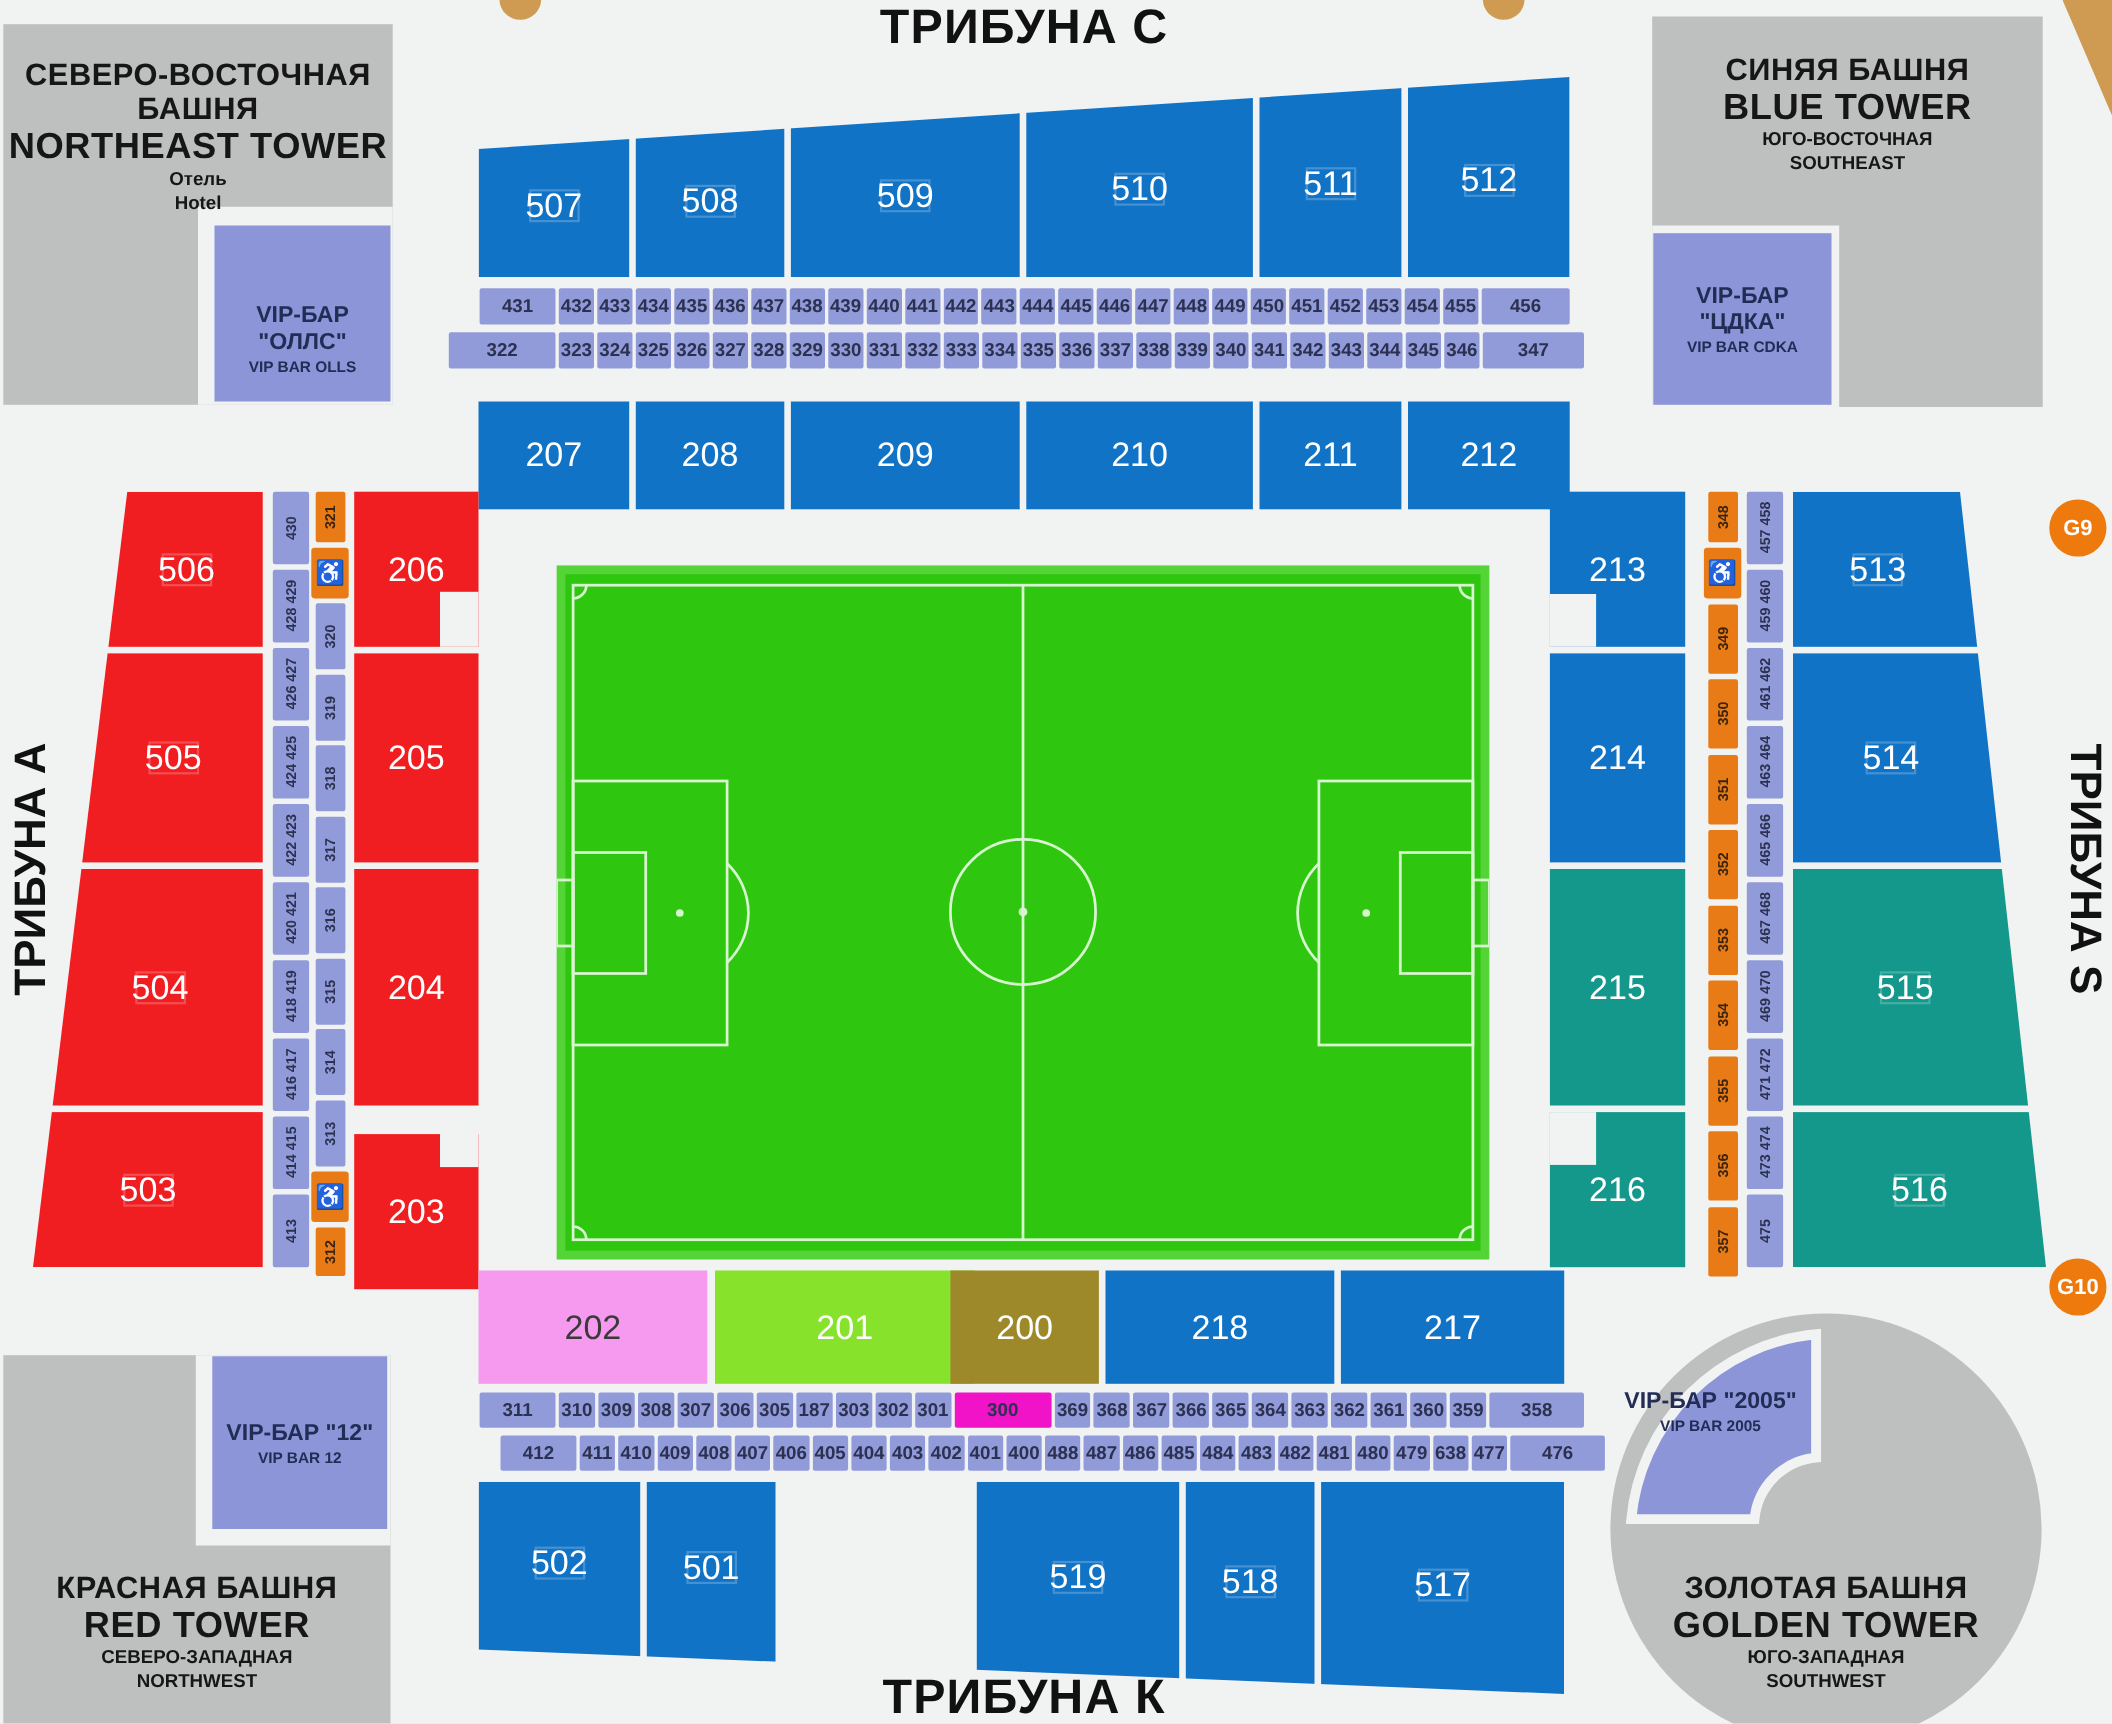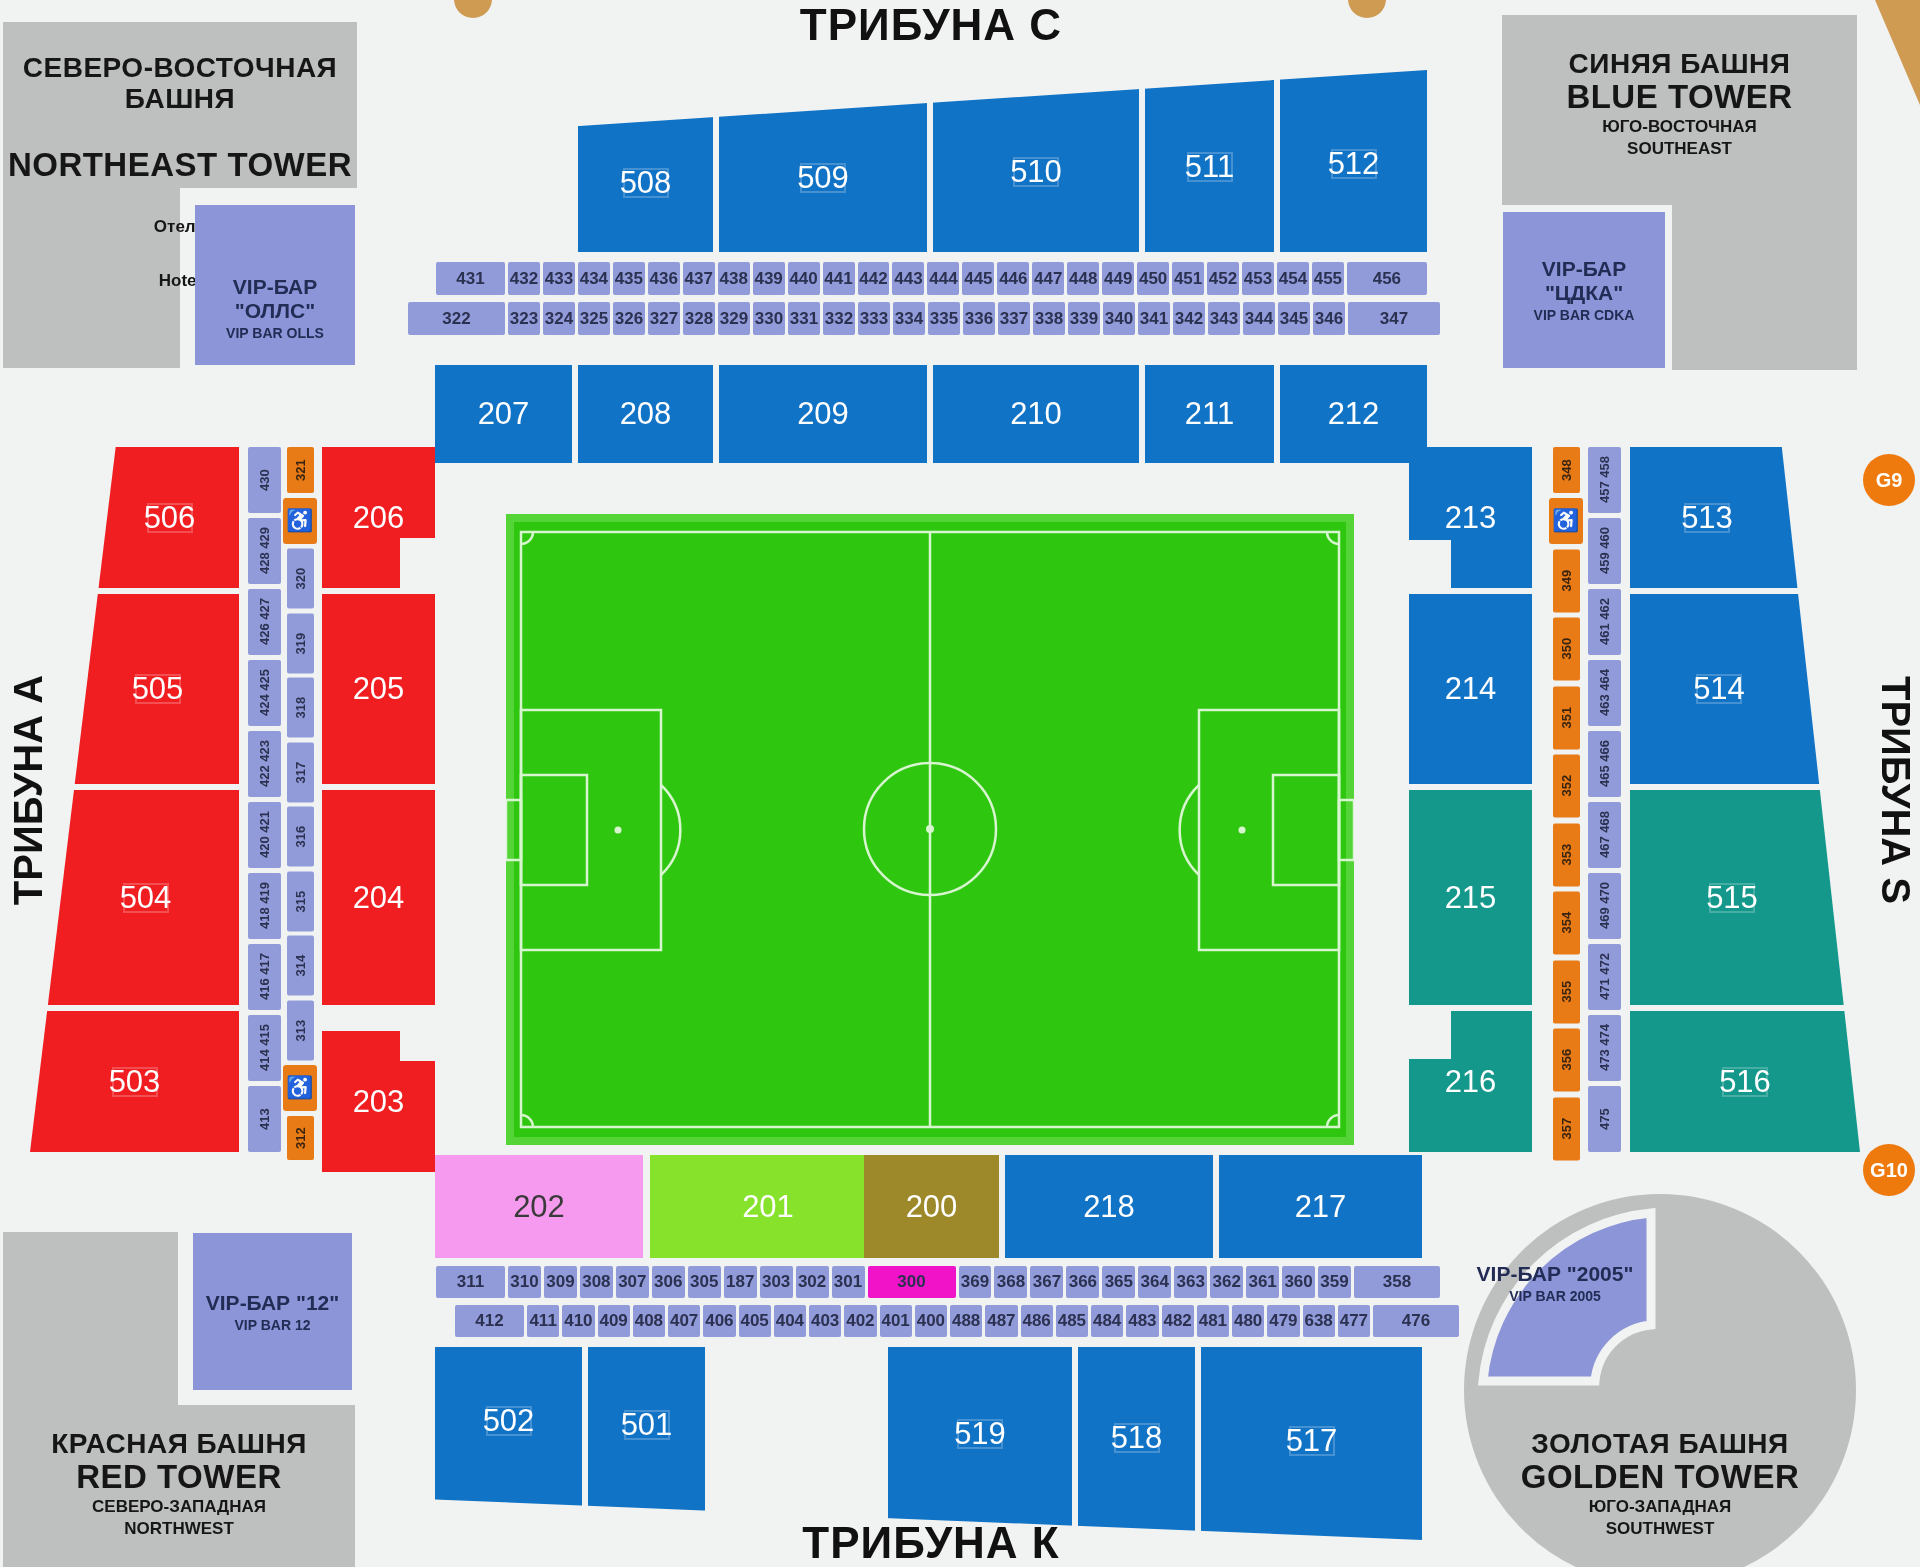--- a/index.html
+++ b/index.html
@@ -54,21 +54,21 @@
   <div class="abs title" style="left:931px;top:1518px;transform:translateX(-50%);">ТРИБУНА К</div>
   <div class="abs side-label" style="left:28px;top:790px;transform:translate(-50%,-50%) rotate(-90deg);">ТРИБУНА А</div>
   <div class="abs side-label" style="left:1895px;top:790px;transform:translate(-50%,-50%) rotate(90deg);">ТРИБУНА S</div>
 
   <div class="topdot" style="left:454px;top:-20px;"></div>
   <div class="topdot" style="left:1348px;top:-20px;"></div>
   <div class="abs" style="left:1875px;top:0;width:45px;height:105px;background:var(--tan);clip-path:polygon(0 0,100% 0,100% 100%);"></div>
 
   <div class="abs tower" style="left:3px;top:22px;width:354px;height:346px;"></div>
   <div class="abs cutout" style="left:180px;top:188px;width:177px;height:180px;"></div>
-  <div class="abs tower-text" style="left:3px;top:52px;width:354px;gap:32px;">
+  <div class="abs tower-text" style="left:3px;top:52px;width:354px;">
     <div class="tw1">СЕВЕРО-ВОСТОЧНАЯ БАШНЯ</div>
     <div class="tw2">NORTHEAST TOWER</div>
     <div class="tw3">Отель</div>
     <div class="tw4">Hotel</div>
   </div>
   <div class="abs vipbox" style="left:195px;top:205px;width:160px;height:160px;padding-top:45px;box-sizing:border-box;">
     <div class="vip1">VIP-БАР "ОЛЛС"</div>
     <div class="vip2">VIP BAR OLLS</div>
   </div>
 
@@ -107,20 +107,21 @@
     <div class="vip2">VIP BAR 2005</div>
   </div>
   <div class="abs tower-text" style="left:1490px;top:1428px;width:340px;">
     <div class="tw1">ЗОЛОТАЯ БАШНЯ</div>
     <div class="tw2">GOLDEN TOWER</div>
     <div class="tw3">ЮГО-ЗАПАДНАЯ</div>
     <div class="tw4">SOUTHWEST</div>
   </div>
 
   <div class="band" style="left:435px;top:70px;width:992px;height:182px;clip-path:polygon(0 36%,100% 0,100% 100%,0 100%);">
+    <div class="sec blue deco" style="left:0;width:137px;top:0;bottom:0;padding-top:52px;box-sizing:border-box;">507</div>
     <div class="sec blue deco" style="left:143px;width:135px;top:0;bottom:0;padding-top:44px;box-sizing:border-box;">508</div>
     <div class="sec blue deco" style="left:284px;width:208px;top:0;bottom:0;padding-top:34px;box-sizing:border-box;">509</div>
     <div class="sec blue deco" style="left:498px;width:206px;top:0;bottom:0;padding-top:22px;box-sizing:border-box;">510</div>
     <div class="sec blue deco" style="left:710px;width:129px;top:0;bottom:0;padding-top:12px;box-sizing:border-box;">511</div>
     <div class="sec blue deco" style="left:845px;width:147px;top:0;bottom:0;padding-top:6px;box-sizing:border-box;">512</div>
   </div>
 
   <div class="numrow" style="left:436px;top:262px;width:991px;height:33px;">
     <div class="nbox wide" style="width:69px;">431</div>
     <div class="flexpass"><div class="nbox">432</div><div class="nbox">433</div><div class="nbox">434</div><div class="nbox">435</div><div class="nbox">436</div><div class="nbox">437</div><div class="nbox">438</div><div class="nbox">439</div><div class="nbox">440</div><div class="nbox">441</div><div class="nbox">442</div><div class="nbox">443</div><div class="nbox">444</div><div class="nbox">445</div><div class="nbox">446</div><div class="nbox">447</div><div class="nbox">448</div><div class="nbox">449</div><div class="nbox">450</div><div class="nbox">451</div><div class="nbox">452</div><div class="nbox">453</div><div class="nbox">454</div><div class="nbox">455</div></div>

